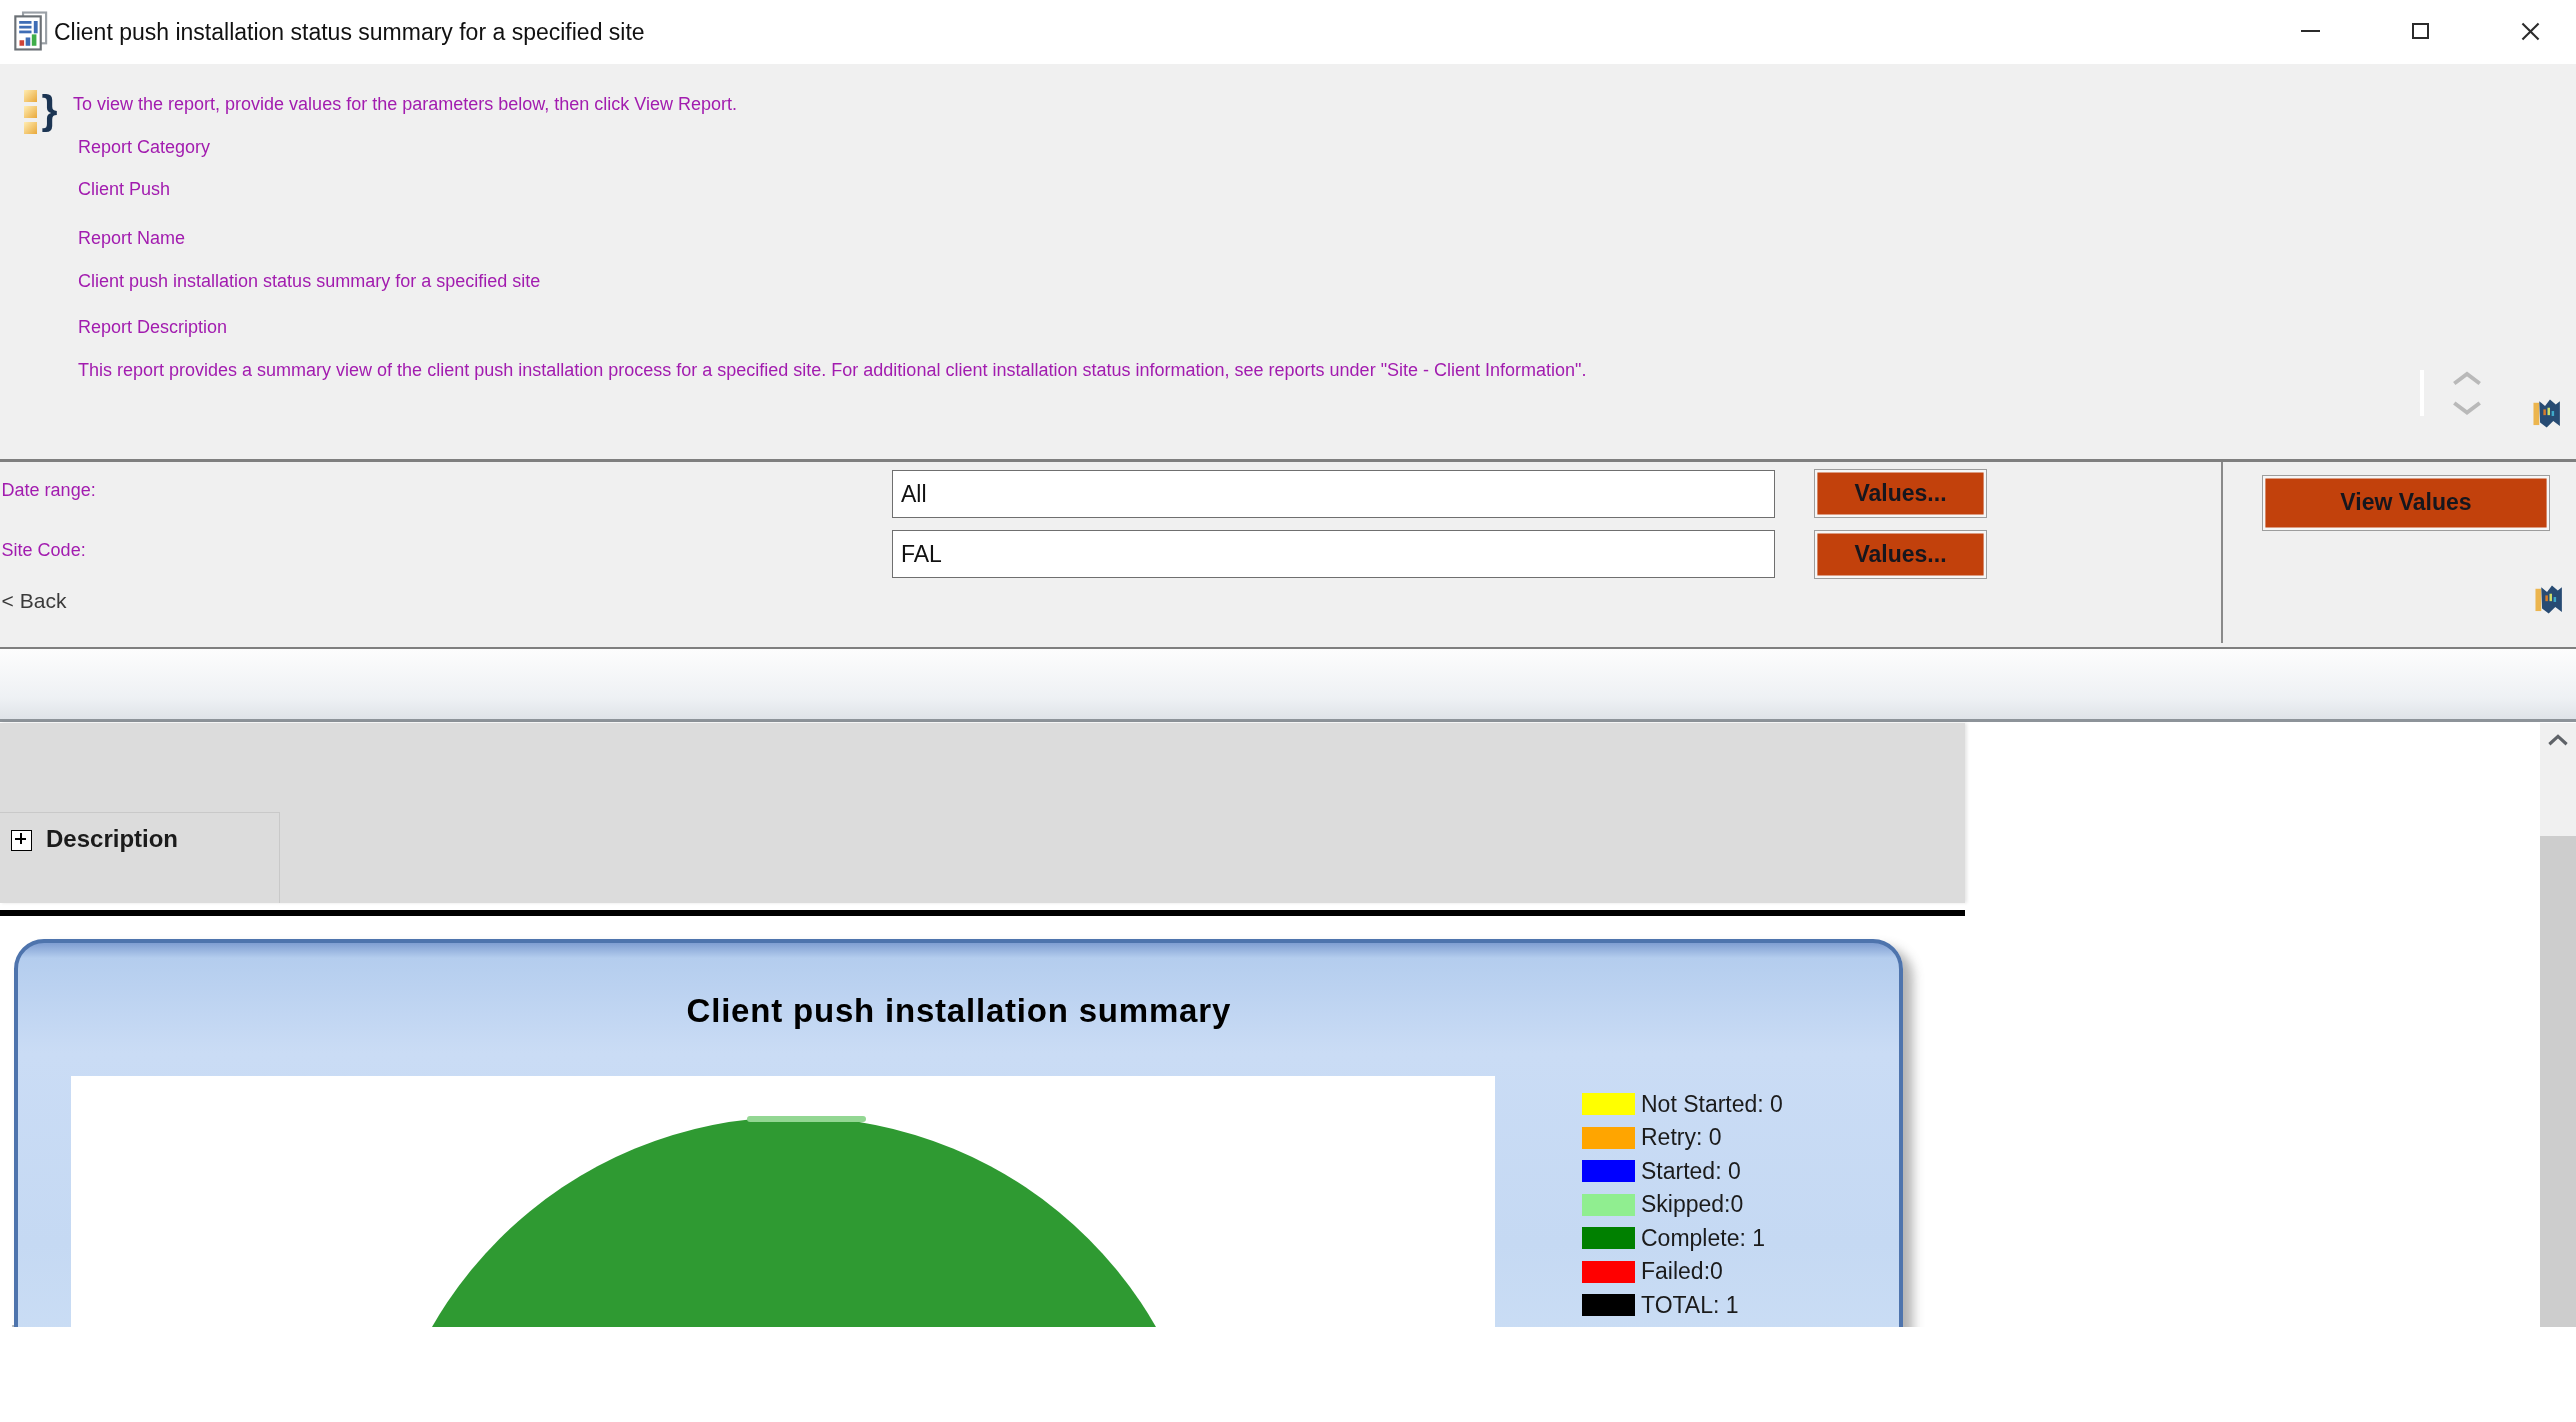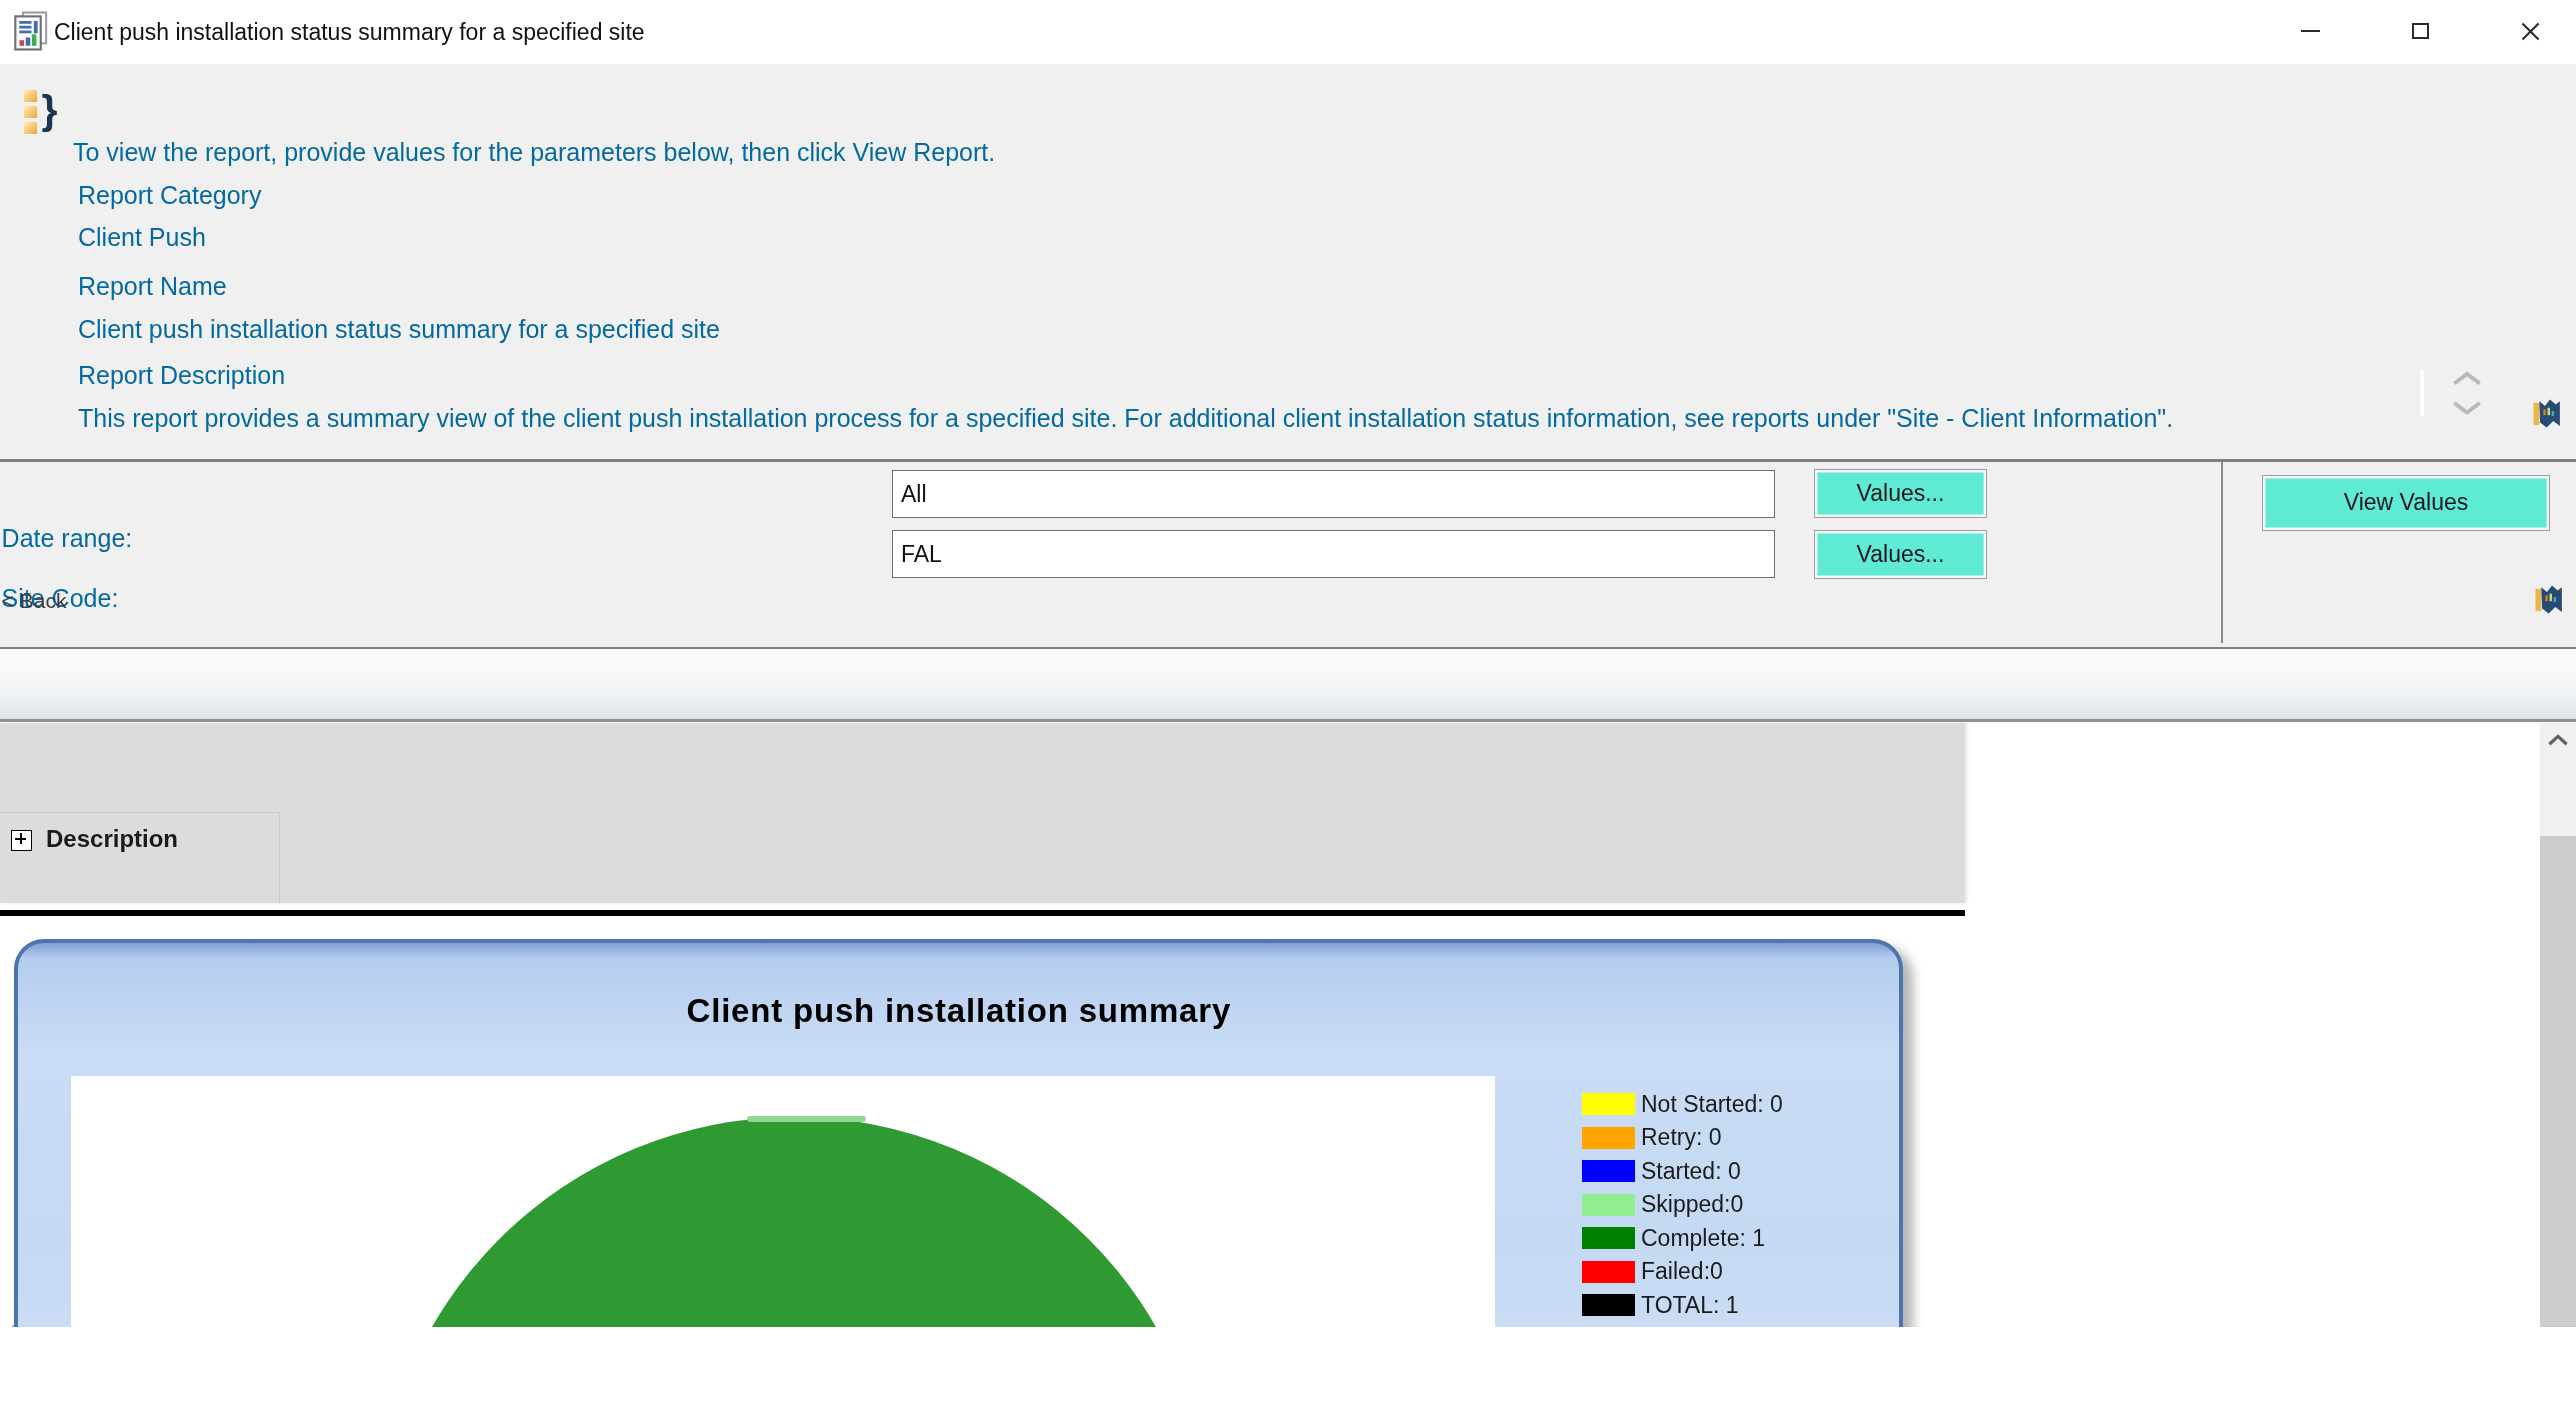--- a/index.html
+++ b/index.html
@@ -7,23 +7,23 @@
   #screen{position:relative;width:2576px;height:1327px;background:#fff;overflow:hidden;}
   .abs{position:absolute;}
   
   #titlebar{left:0;top:0;width:2576px;height:64px;background:#fff;border-bottom:0.8px solid #ececec;}
   .win-btn{width:73px;height:62px;top:0;display:flex;align-items:center;justify-content:center;}
   .t-29{font-size:23px;}
   
   #param-header{left:0;top:64px;width:2576px;height:395px;background:#f0f0f0;border-bottom:3.2px solid #7f7f7f;}
   #param-row{left:0;top:462px;width:2576px;height:185px;background:#f0f0f0;border-bottom:3.2px solid #7f7f7f;}
   .gold-sq{width:12.7px;height:12px;background:linear-gradient(135deg,#ffedb3,#e9a83a);margin-bottom:4px;}
-  .field-label{font-size:25px;color:#0369a1;white-space:nowrap;margin-top:44px;}
+  .field-label{font-size:18px;color:#a21caf;white-space:nowrap;}
   .tb{box-sizing:border-box;background:#fff;border:1.6px solid #6f6f6f;font-size:23px;font-family:inherit;color:#111;padding:0 8px;outline:none;}
-  .btn{box-sizing:border-box;background:#5eead4;border:1.6px solid #9d9d9d;box-shadow:inset 0 0 0 2.4px #f6f6f6;font-size:23px;color:#16161d;display:flex;align-items:center;justify-content:center;cursor:default;}
+  .btn{box-sizing:border-box;background:#c2410c;border:1.6px solid #9d9d9d;box-shadow:inset 0 0 0 2.4px #f6f6f6;font-size:23px;color:#16161d;display:flex;align-items:center;justify-content:center;cursor:default;font-weight:bold;}
   .vsep{width:2.4px;background:#8a8a8a;}
   
   #toolbar{left:0;top:649px;width:2576px;height:73px;background:linear-gradient(#fdfdfd,#eef1f4 70%,#dfe3e8);border-bottom:3.2px solid #8d9399;box-sizing:border-box;}
   .tool{top:662px;height:45px;display:flex;align-items:center;justify-content:center;}
   .tsep{top:667px;width:1.6px;height:35px;background:#c8c8c8;}
   .link{font-size:21px;color:#3c3c3c;}
   
   #gray-band{left:0;top:723px;width:1965px;height:180px;background:#dcdcdc;box-shadow:2.4px 0 3.2px rgba(0,0,0,.10);}
   #desc-cell{left:0;top:812px;width:280px;height:91px;border-top:1.6px solid #c9c9c9;border-right:1.6px solid #c9c9c9;box-sizing:border-box;}
   #plusbox{left:11px;top:829px;width:21px;height:21px;background:#fff;border:1.6px solid #000;box-sizing:border-box;}

